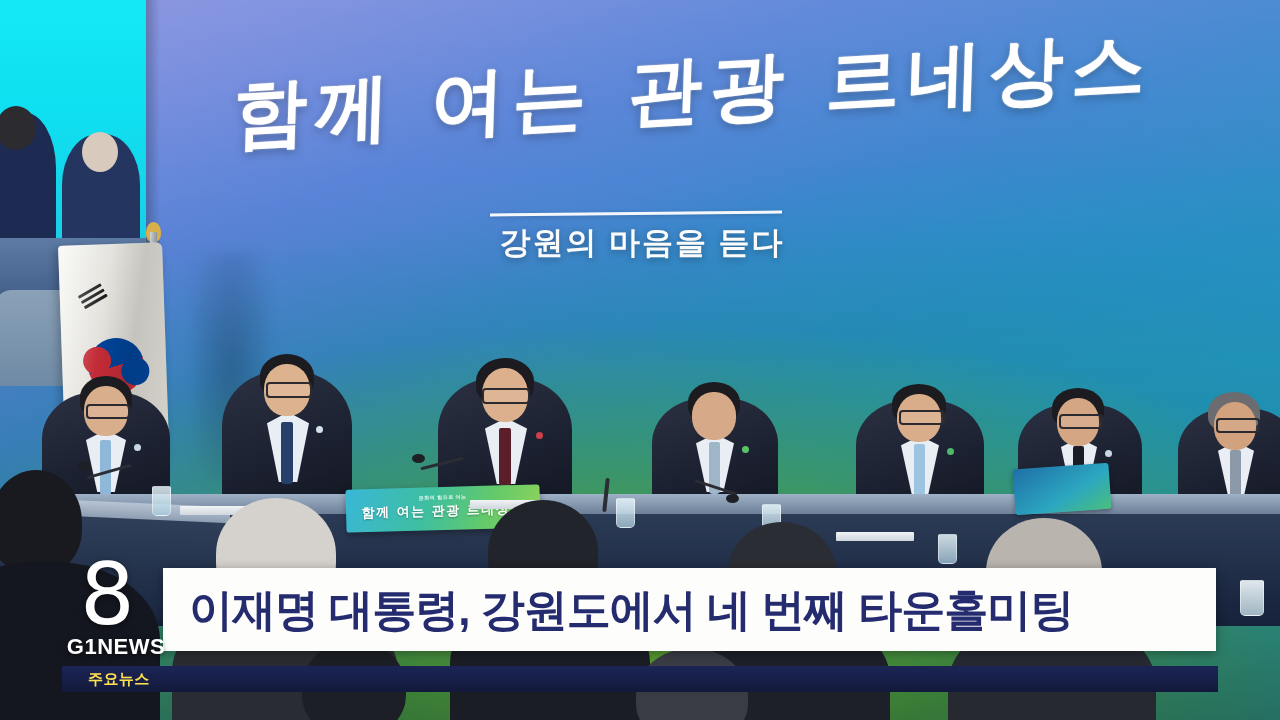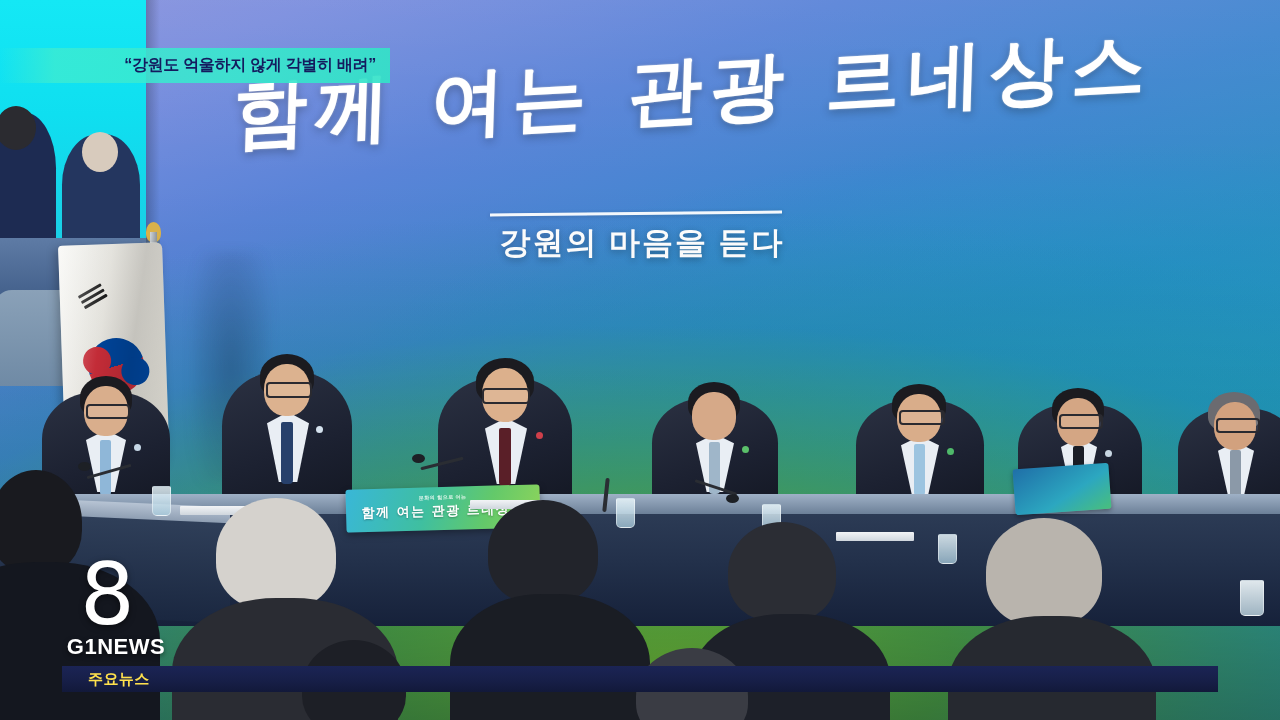--- a/index.html
+++ b/index.html
@@ -424,24 +424,24 @@
   </div>
   <div class="aud" style="left:286px;top:640px;">
     <div class="aud-head" style="left:16px;top:0;width:104px;height:96px;background:#1d1f26;"></div>
 
   </div>
   <div class="aud" style="left:620px;top:648px;">
     <div class="aud-head" style="left:16px;top:0;width:112px;height:96px;background:#3a3c44;"></div>
 
   </div>
 
-  <div class="quote-banner">
-    <span class="quote-text">“강원도 억울하지 않게 각별히 배려”</span>
-  </div>
-
+
+  <div class="headline-bar">
+    <span class="headline-text">이재명 대통령, 강원도에서 네 번째 타운홀미팅</span>
+  </div>
 
   <div class="ticker-bar">
     <span class="ticker-label">주요뉴스</span>
   </div>
 
   <div class="logo">
     <div class="logo-eight">8</div>
     <div class="logo-word">G1NEWS</div>
   </div>
 

